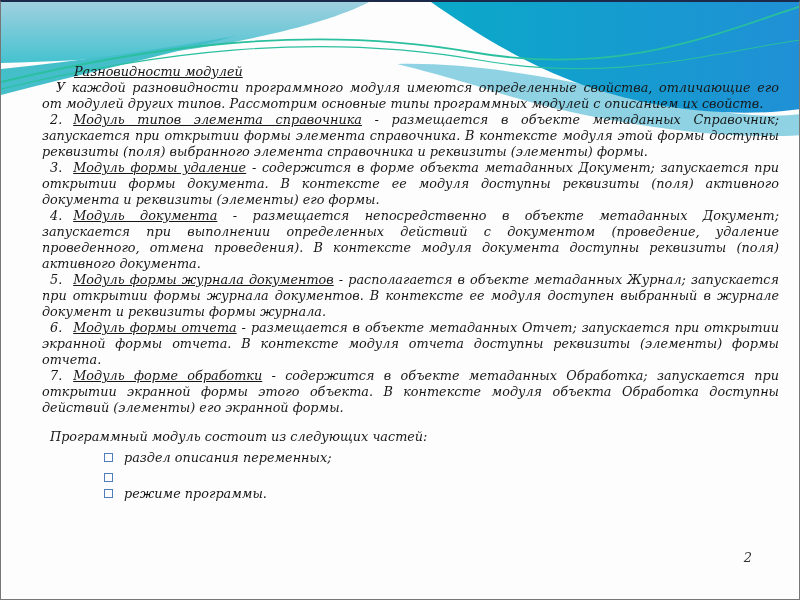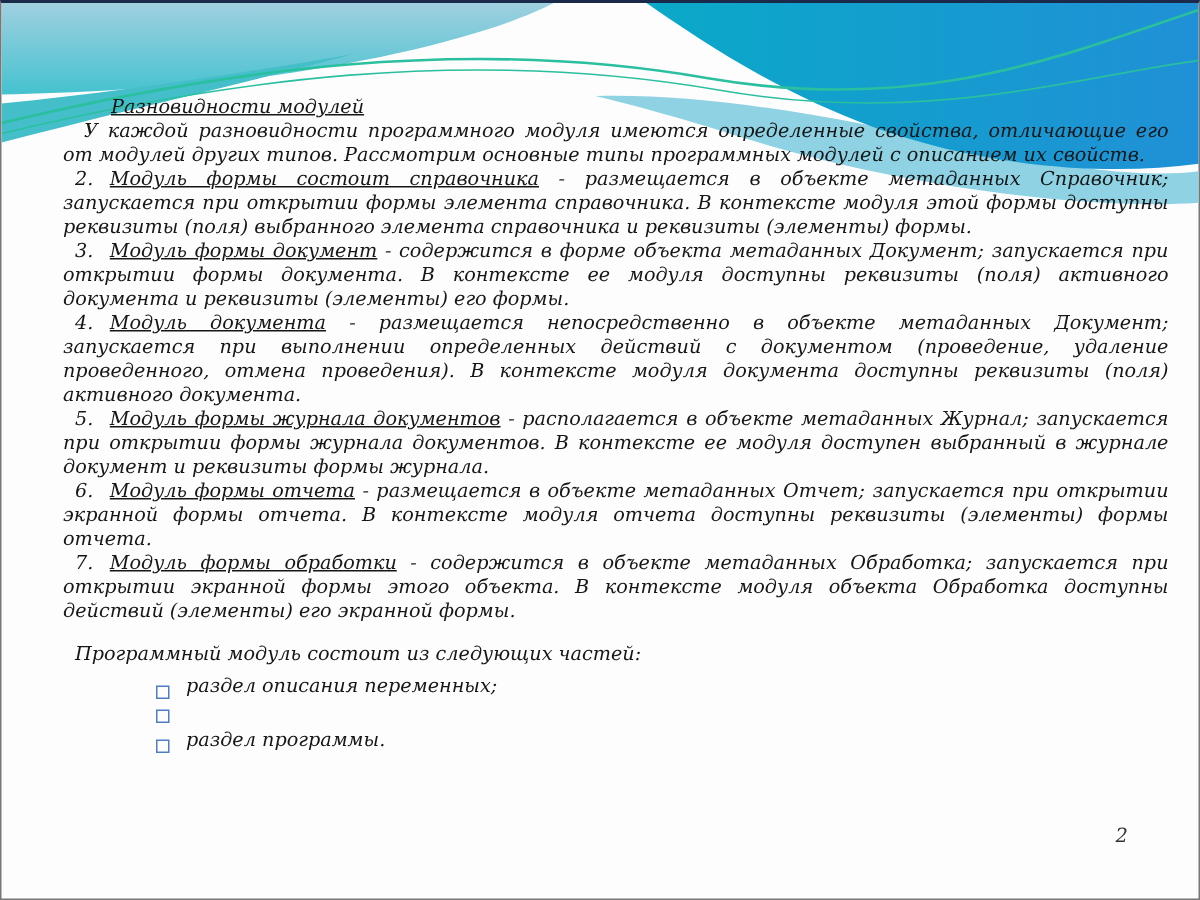--- a/index.html
+++ b/index.html
@@ -23,21 +23,21 @@
   }
   .text-block p{margin:0;}
   p.main-head{text-indent:32px;text-decoration:underline;}
   p.intro{text-indent:14px;}
   p.item{text-indent:8px;}
   p.sec-head{text-indent:8px;text-decoration:underline;}
   p.lead-in{text-indent:8px;margin-top:13px;}
   .num{margin-right:11px;}
   .lead{text-decoration:underline;}
   .bullet-list{margin-top:5px;}
-  .bullet-item{display:flex;align-items:flex-end;margin:4px 0 4px 62px;text-align:left;}
+  .bullet-item{display:flex;align-items:flex-start;margin:4px 0 4px 62px;text-align:left;}
   .bullet-sq{
     flex:0 0 auto;width:7px;height:7px;margin:3px 11px 0 0;
     border:1.6px solid #4f7dc0;background:transparent;
   }
   .page-num{
     position:absolute;top:548px;right:47px;
     font-style:italic;font-size:13px;color:#333;
   }
 </style>
 </head>
@@ -64,46 +64,46 @@
     <path d="M0,87 C150,51 310,29 478,58 C615,82 712,50 800,38" fill="none" stroke-width="1.1" stroke="#2abf9e"></path>
   </svg>
 
   <div class="text-block">
 
     <p class="main-head">Разновидности модулей</p>
 
     <p class="intro">У каждой разновидности программного модуля имеются определенные свойства, отличающие его от модулей других типов. Рассмотрим основные типы программных модулей с описанием их свойств.</p>
 
 
-    <p class="item"><span class="num">2.</span><span class="lead">Модуль формы состоит справочника</span><span> - размещается в объекте метаданных Справочник; запускается при открытии формы элемента справочника. В контексте модуля этой формы доступны реквизиты (поля) выбранного элемента справочника и реквизиты (элементы) формы.</span></p>
+    <p class="item"><span class="num">2.</span><span class="lead">Модуль типов элемента справочника</span><span> - размещается в объекте метаданных Справочник; запускается при открытии формы элемента справочника. В контексте модуля этой формы доступны реквизиты (поля) выбранного элемента справочника и реквизиты (элементы) формы.</span></p>
 
-    <p class="item"><span class="num">3.</span><span class="lead">Модуль формы документ</span><span> - содержится в форме объекта метаданных Документ; запускается при открытии формы документа. В контексте ее модуля доступны реквизиты (поля) активного документа и реквизиты (элементы) его формы.</span></p>
+    <p class="item"><span class="num">3.</span><span class="lead">Модуль формы удаление</span><span> - содержится в форме объекта метаданных Документ; запускается при открытии формы документа. В контексте ее модуля доступны реквизиты (поля) активного документа и реквизиты (элементы) его формы.</span></p>
 
     <p class="item"><span class="num">4.</span><span class="lead">Модуль документа</span><span> - размещается непосредственно в объекте метаданных Документ; запускается при выполнении определенных действий с документом (проведение, удаление проведенного, отмена проведения). В контексте модуля документа доступны реквизиты (поля) активного документа.</span></p>
 
     <p class="item"><span class="num">5.</span><span class="lead">Модуль формы журнала документов</span><span> - располагается в объекте метаданных Журнал; запускается при открытии формы журнала документов. В контексте ее модуля доступен выбранный в журнале документ и реквизиты формы журнала.</span></p>
 
     <p class="item"><span class="num">6.</span><span class="lead">Модуль формы отчета</span><span> - размещается в объекте метаданных Отчет; запускается при открытии экранной формы отчета. В контексте модуля отчета доступны реквизиты (элементы) формы отчета.</span></p>
 
-    <p class="item"><span class="num">7.</span><span class="lead">Модуль формы обработки</span><span> - содержится в объекте метаданных Обработка; запускается при открытии экранной формы этого объекта. В контексте модуля объекта Обработка доступны действий (элементы) его экранной формы.</span></p>
+    <p class="item"><span class="num">7.</span><span class="lead">Модуль форме обработки</span><span> - содержится в объекте метаданных Обработка; запускается при открытии экранной формы этого объекта. В контексте модуля объекта Обработка доступны действий (элементы) его экранной формы.</span></p>
 
 
     <p class="lead-in">Программный модуль состоит из следующих частей:</p>
 
     <div class="bullet-list">
       <div class="bullet-item">
         <span class="bullet-sq"></span>
         <span>раздел описания переменных;</span>
       </div>
       <div class="bullet-item">
         <span class="bullet-sq"></span>
       </div>
       <div class="bullet-item">
         <span class="bullet-sq"></span>
-        <span>раздел программы.</span>
+        <span>режиме программы.</span>
       </div>
     </div>
 
   </div>
 
   <div class="page-num">2</div>
 
 </div>
 
 </body></html>

